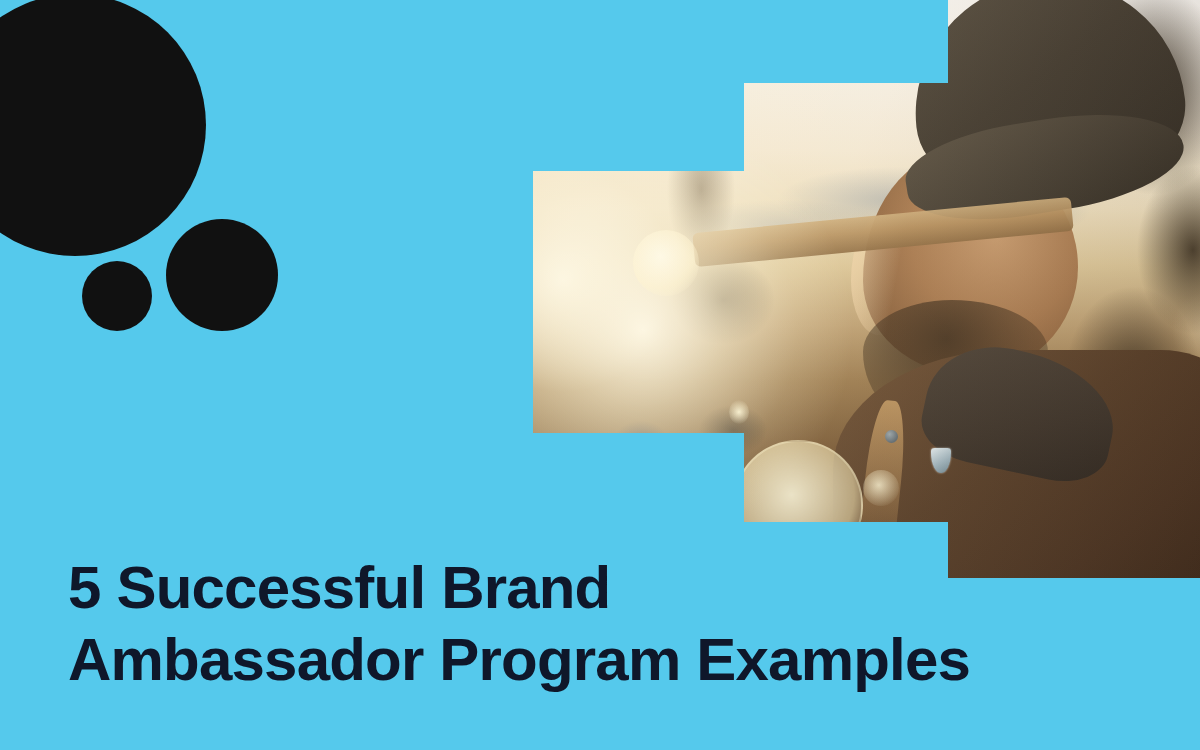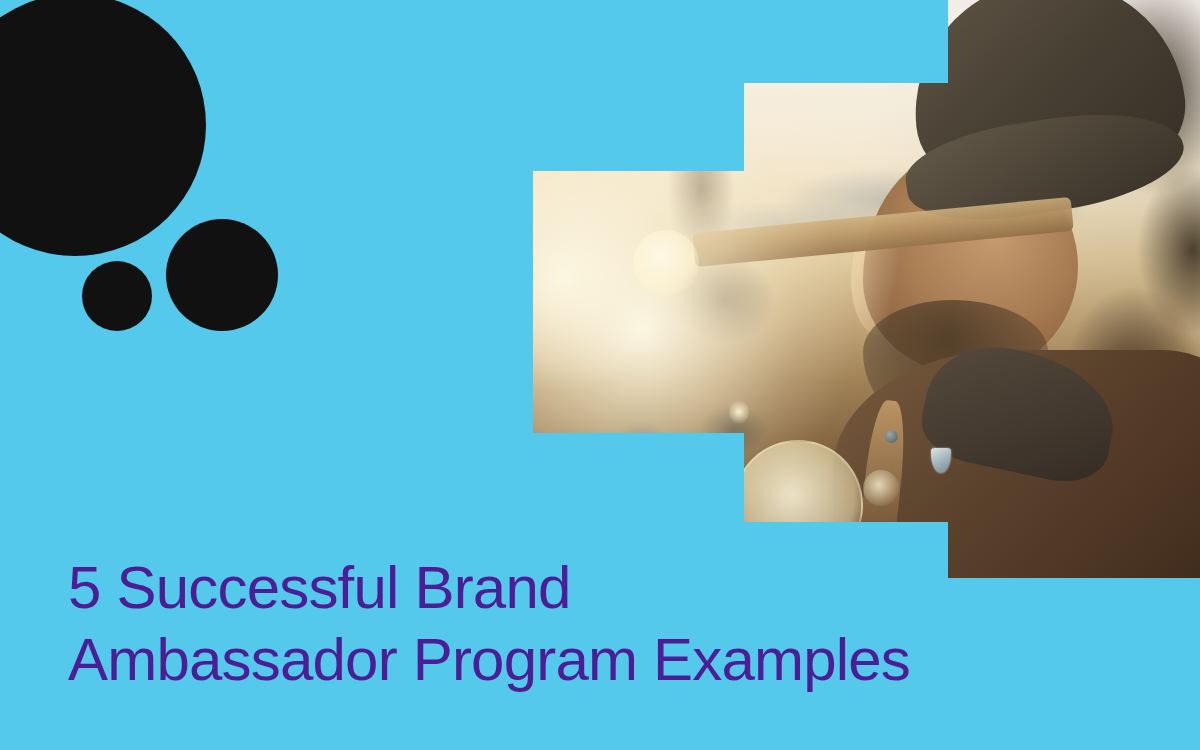--- a/index.html
+++ b/index.html
@@ -215,23 +215,23 @@
       linear-gradient(115deg, rgba(255,240,200,.38) 0%, rgba(255,230,180,.10) 42%, rgba(60,40,24,.12) 100%);
   }
 
   
   #headline {
     position: absolute;
     left: 68px;
     top: 552px;
     width: 1010px;
     margin: 0;
-    color: #4c1d95;
+    color: #0f172a;
     font-family: "Liberation Sans", sans-serif;
-    font-weight: normal;
+    font-weight: bold;
     font-size: 60px;
     line-height: 72px;
     letter-spacing: -0.8px;
     white-space: pre-line;
   }
 </style>
 </head>
 <body>
 
 <div id="canvas">

